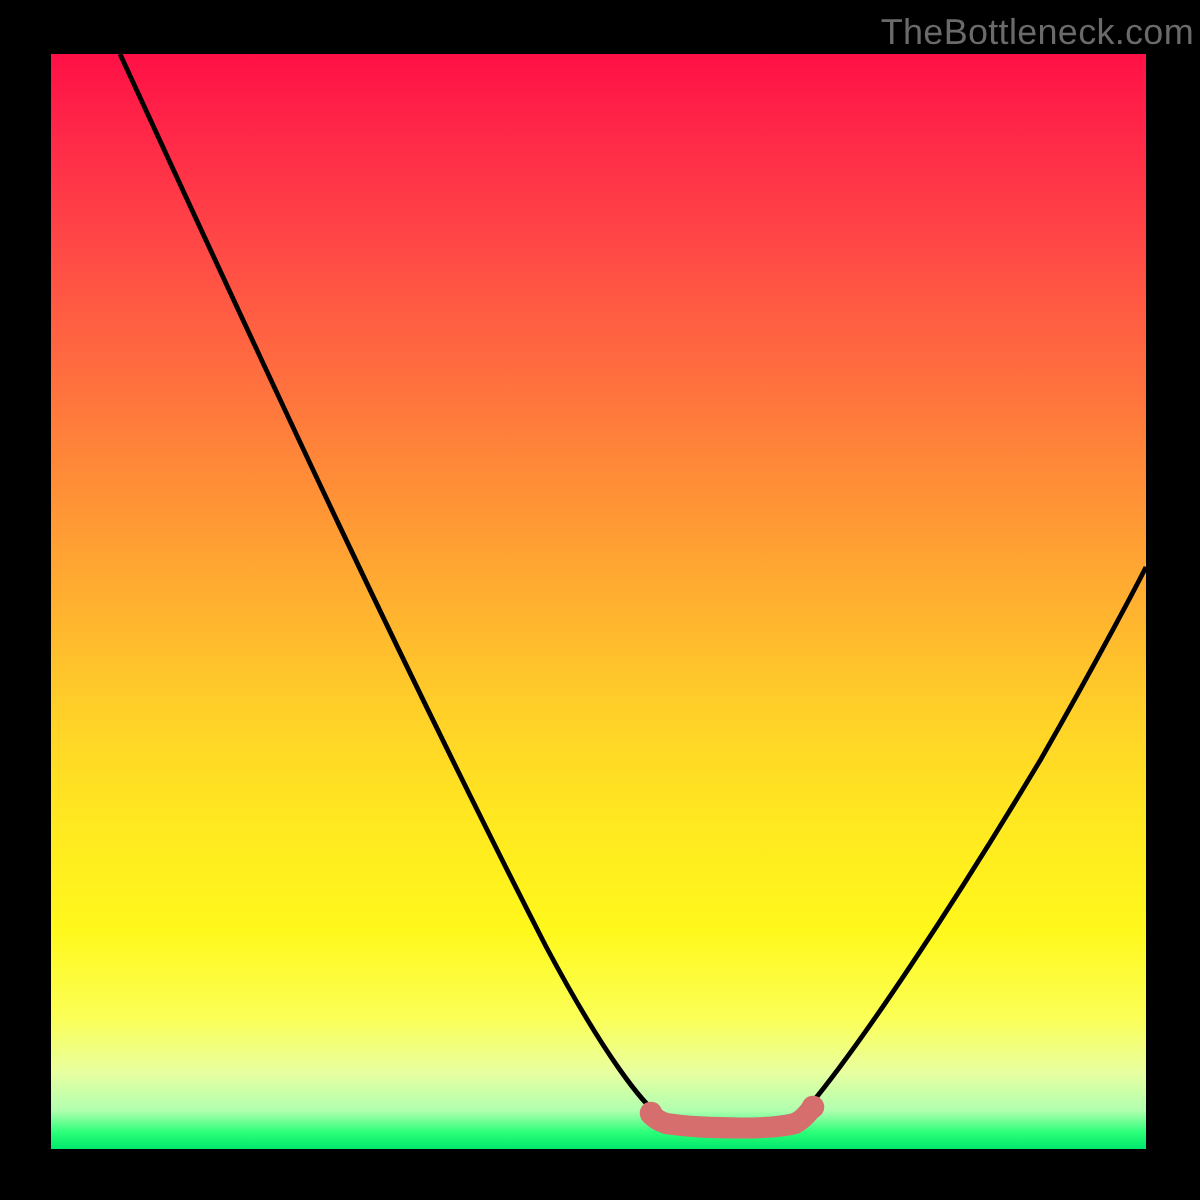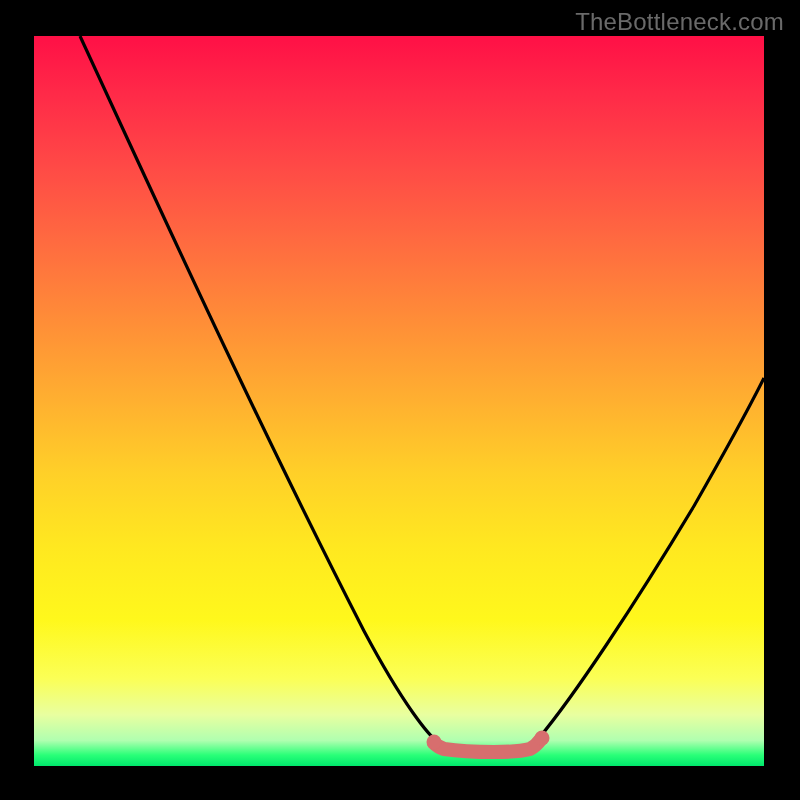--- a/index.html
+++ b/index.html
@@ -54,21 +54,21 @@
   .curve-svg {
     position: absolute;
     left: 0;
     top: 0;
     width: 100%;
     height: 100%;
   }
   .watermark {
     position: absolute;
     top: 8px;
-    right: 16px;
+    right: 4px;
     color: #6a6a6a;
     font-size: 24px;
     font-weight: 400;
     letter-spacing: 0.2px;
   }
 </style>
 </head>
 <body>
 
 <div class="frame">

